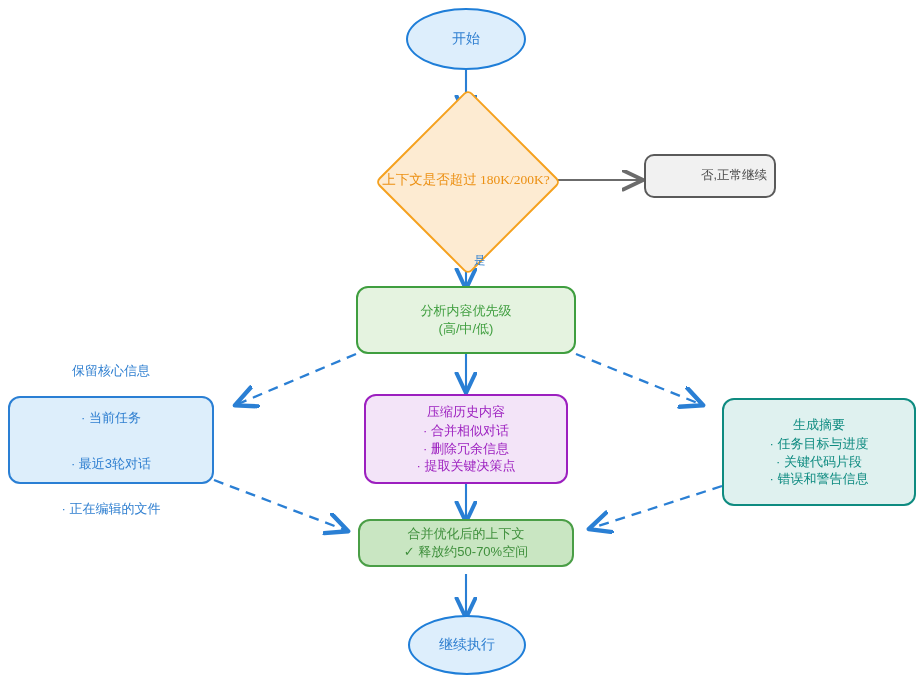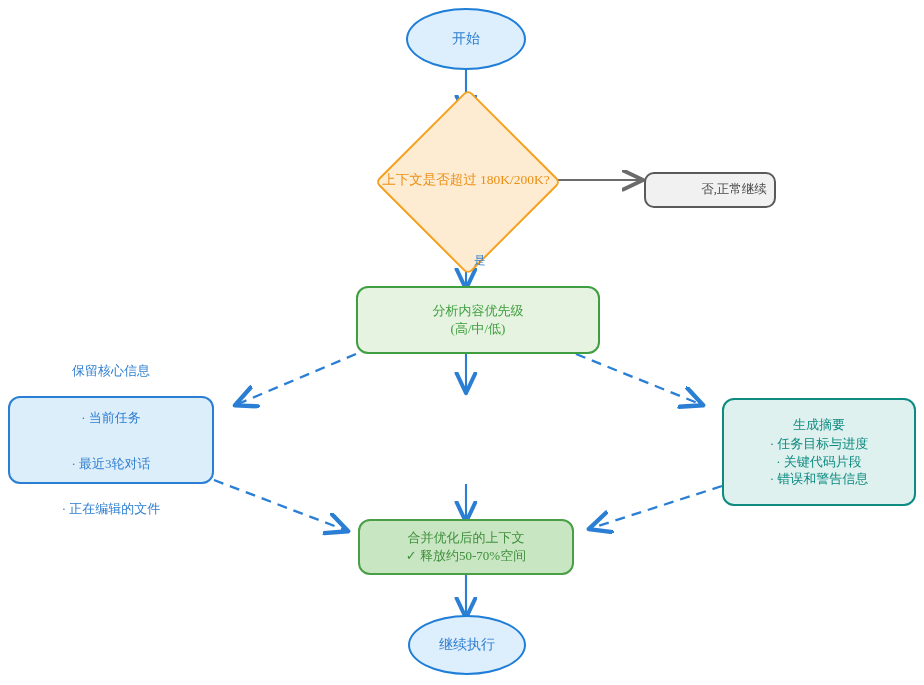--- a/index.html
+++ b/index.html
@@ -27,21 +27,20 @@
   }
   .node {
     position: absolute;
     box-sizing: border-box;
     display: flex;
     flex-direction: column;
     align-items: center;
     justify-content: center;
     text-align: left;
     line-height: 1.38;
-    font-family: Liberation Serif, serif;
   }
   .node .ln { display: block; white-space: nowrap; }
 
   
   .ellipse-node {
     border: 2.2px solid #1f7ed8;
     background: #ddeefc;
     border-radius: 50%;
     color: #2f7fd0;
     font-size: 14px;
@@ -167,45 +166,51 @@
   <div class="diamond-wrap" style="left:376px; top:113px; width:180px; height:134px;">
     <div class="diamond-shape"></div>
     <div class="diamond-label">
       <span class="ln">上下文是否超过</span>
       <span class="ln">180K/200K?</span>
     </div>
   </div>
 
   <div class="edge-label" style="left:474px; top:253px;">是</div>
 
-  <div class="node box-node box-gray" style="left:644px; top:172px; width:132px; height:36px;padding-left:48px;">
+  <div class="node box-node box-gray" style="left:644px; top:154px; width:132px; height:44px;padding-left:48px;">
     <span class="ln">否,正常继续</span>
   </div>
 
-  <div class="node box-node box-green" style="left:356px; top:286px; width:244px; height:68px;">
+  <div class="node box-node box-green" style="left:356px; top:286px; width:220px; height:68px;">
     <span class="ln">分析内容优先级</span>
     <span class="ln">(高/中/低)</span>
   </div>
 
   <div class="node box-node box-blue" style="left:8px; top:396px; width:206px; height:88px;gap:28px;">
     <span class="ln title-line">保留核心信息</span>
     <span class="ln">· 当前任务</span>
     <span class="ln">· 最近3轮对话</span>
     <span class="ln">· 正在编辑的文件</span>
   </div>
 
+  <div class="node box-node box-purple" style="left:364px; top:394px; width:204px; height:90px;">
+    <span class="ln title-line">压缩历史内容</span>
+    <span class="ln">· 合并相似对话</span>
+    <span class="ln">· 删除冗余信息</span>
+    <span class="ln">· 提取关键决策点</span>
+  </div>
 
   <div class="node box-node box-teal" style="left:722px; top:398px; width:194px; height:108px;">
     <span class="ln title-line">生成摘要</span>
     <span class="ln">· 任务目标与进度</span>
     <span class="ln">· 关键代码片段</span>
     <span class="ln">· 错误和警告信息</span>
   </div>
 
-  <div class="node box-node box-green-strong" style="left:358px; top:519px; width:216px; height:56px;">
+  <div class="node box-node box-green-strong" style="left:358px; top:519px; width:216px; height:48px;">
     <span class="ln">合并优化后的上下文</span>
     <span class="ln">✓ 释放约50-70%空间</span>
   </div>
 
   <div class="node ellipse-node" style="left:408px; top:615px; width:118px; height:60px;">
     <span class="ln">继续执行</span>
   </div>
 
 </div>
 

